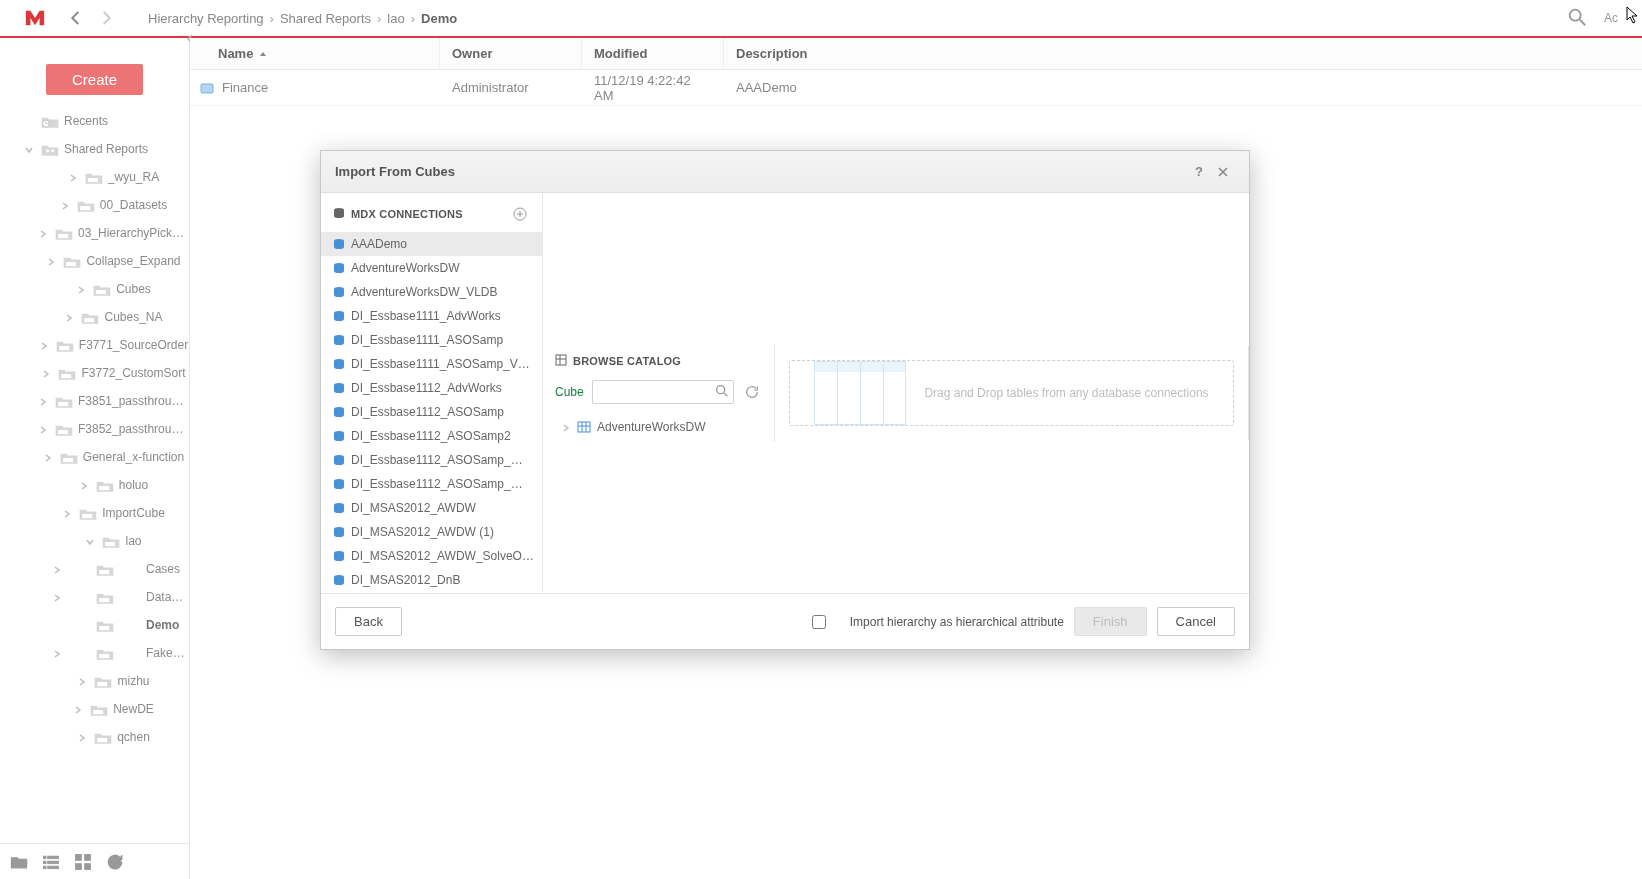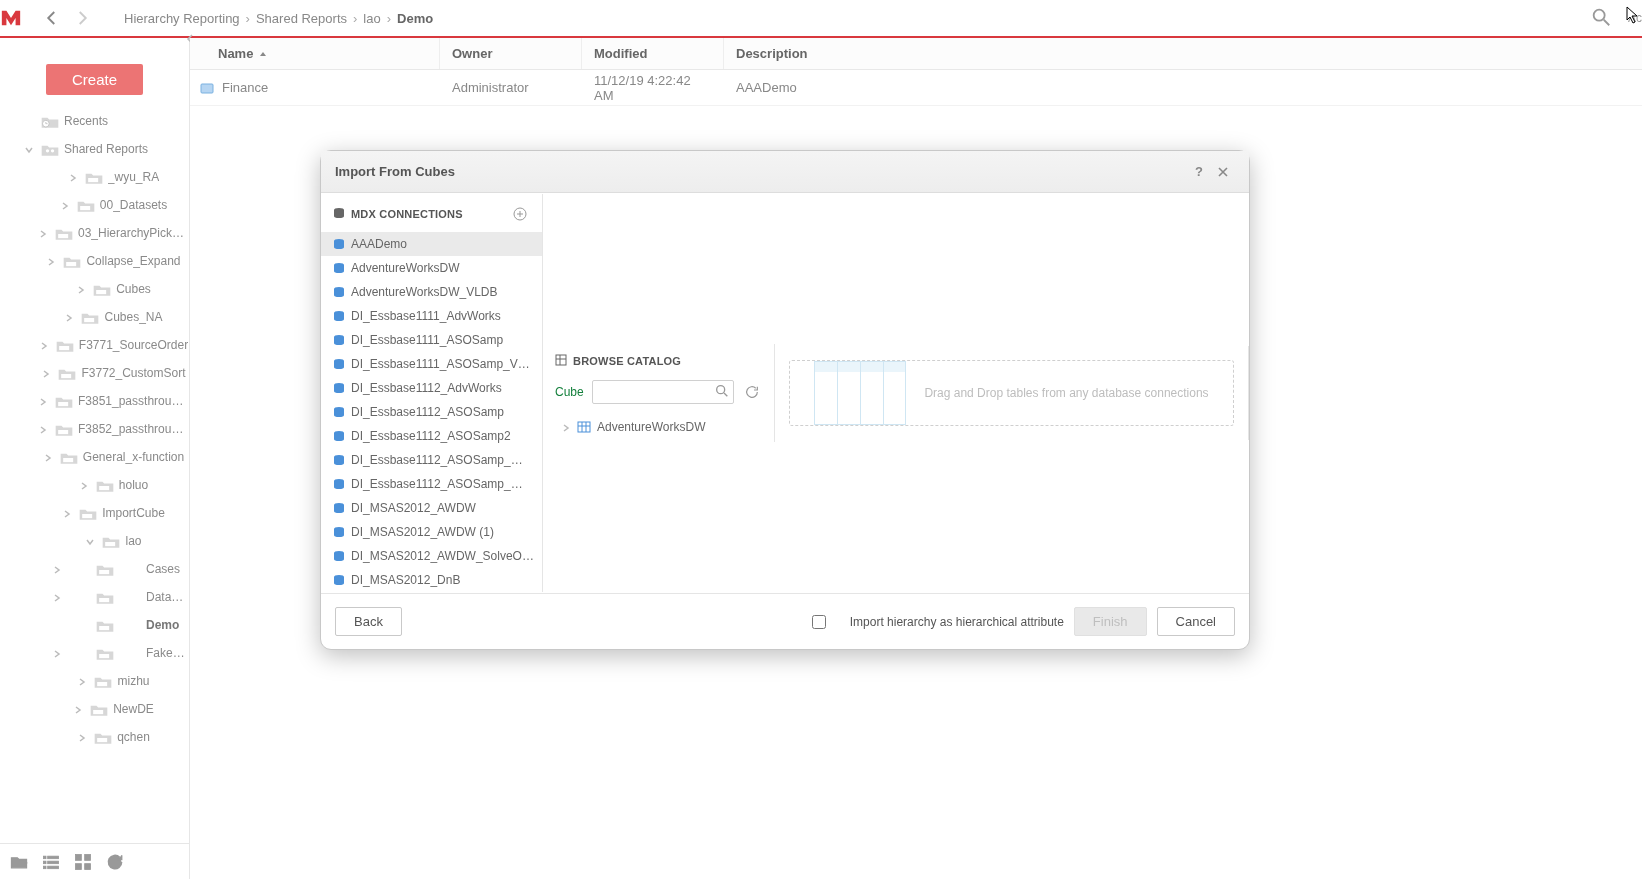--- a/index.html
+++ b/index.html
@@ -1,19 +1,19 @@
 <!DOCTYPE html>
 <html><head>
 <meta charset="utf-8">
 <style>
   * { box-sizing: border-box; font-family: -apple-system, "Segoe UI", Arial, sans-serif; }
   html, body { margin: 0; padding: 0; height: 100%; background: #fff; color: #555; font-size: 12px; }
 
   
-  .appbar { height: 38px; display: flex; align-items: center; padding: 0 0; gap: 8px; border-bottom: 2px solid #d9383e; }
+  .appbar { height: 38px; display: flex; align-items: center; padding: 0 24px; gap: 8px; border-bottom: 2px solid #d9383e; }
   .logo { width: 22px; height: 22px; display:flex; }
   .nav-arrows { display:flex; gap: 2px; margin-left: 8px;}
   .nav-btn { width: 28px; height: 28px; display:flex; align-items:center; justify-content:center; border-radius:3px; cursor:pointer; }
   .nav-btn svg { stroke:#888; }
   .nav-btn.disabled svg { stroke:#ccc; }
   .breadcrumb { margin-left: 20px; display:flex; gap:6px; color:#888; font-size:13px;}
   .breadcrumb .sep { color:#aaa; }
   .breadcrumb .current { font-weight:700; color:#666;}
   .appbar-spacer { flex:1; }
   .search-glass { width:22px; height:22px; stroke:#999; }
@@ -53,21 +53,21 @@
   .grid-row { display:flex; height:36px; border-bottom:1px solid #f2f2f2; color:#888; font-size:13px;}
   .grid-row .cell { display:flex; align-items:center; padding:0 12px;}
   .cell.name { flex:0 0 250px; gap:8px; padding-left:10px;}
   .cell.owner { flex:0 0 142px;text-align:center;}
   .cell.mod { flex:0 0 142px;}
   .cell.desc { flex:1;}
   .type-ic { width:14px; height:14px;}
 
   
   .overlay-anchor { position:absolute; inset:0; pointer-events:none;}
-  .dialog { position:absolute; left:130px; top:112px; width:930px; background:#fff; border:1px solid #c8c8c8; border-radius:11px; box-shadow:0 6px 24px rgba(0,0,0,0.25); pointer-events:auto;}
+  .dialog { position:absolute; left:130px; top:112px; width:930px; background:#fff; border:1px solid #c8c8c8; border-radius:0; box-shadow:0 6px 24px rgba(0,0,0,0.25); pointer-events:auto;}
   .dlg-title { height:42px; background:linear-gradient(#f4f4f4,#ededed); border-bottom:1px solid #ddd; display:flex; align-items:center; padding:0 14px; font-size:13px; color:#555; font-weight:600;}
   .dlg-title .tspacer{flex:1;}
   .dlg-title .tbtn{ width:24px; height:24px; display:flex; align-items:center; justify-content:center; cursor:pointer; color:#888;}
   .dlg-body { display:flex; height:400px;align-items:center;}
   .dlg-col { border-right:1px solid #e5e5e5;}
   .dlg-col.conns { width:222px; display:flex; flex-direction:column;}
   .dlg-col.browse { width:232px; display:flex; flex-direction:column;}
   .dlg-col.drop { flex:1; padding:14px;}
   .col-head { display:flex; align-items:center; gap:6px; padding:10px 12px 8px; font-size:11px; font-weight:700; color:#555; letter-spacing:.2px;}
   .col-head .hspacer{flex:1;}

